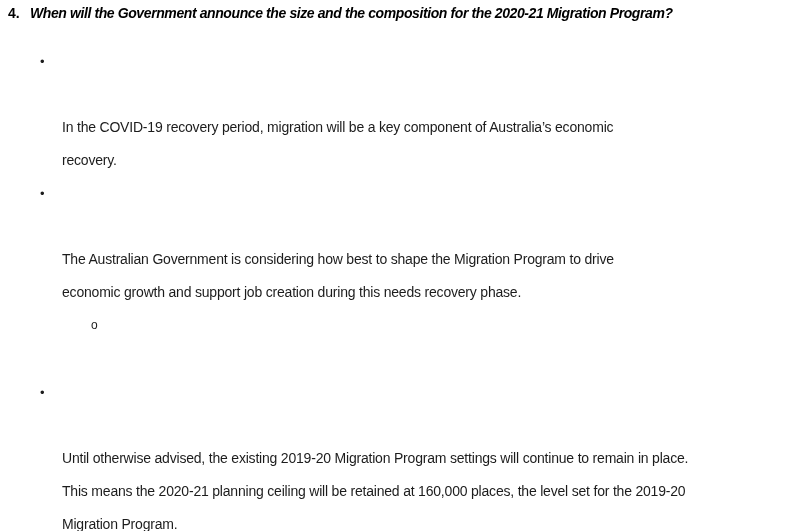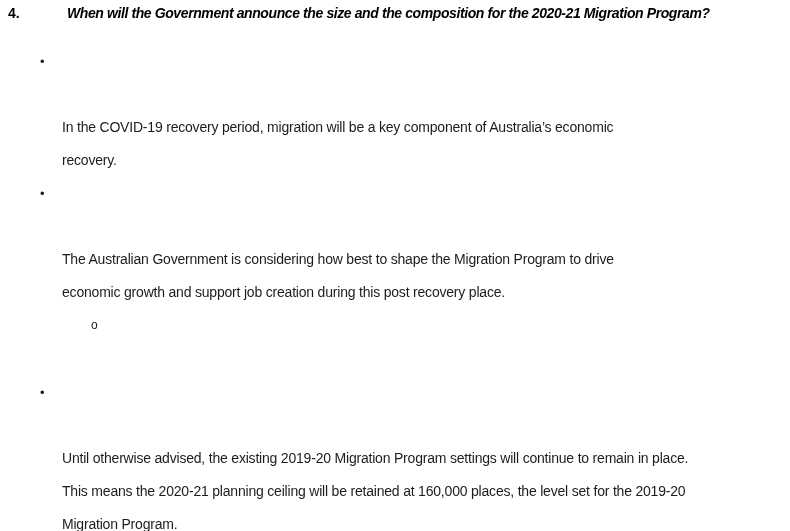--- a/index.html
+++ b/index.html
@@ -31,21 +31,20 @@
   }
   .heading .num {
     position: absolute;
     left: 8px;
     top: 0;
     font-style: normal;
     letter-spacing: 0;
   }
   .heading .htext {
     font-style: italic;
-    margin-left: 37px;
   }
   
   .row {
     position: relative;
     font-size: 14px;
     line-height: 33px;
     letter-spacing: -0.2px;
     white-space: pre-line;
   }
   .row .marker {
@@ -78,21 +77,21 @@
 
   <div class="row lvl1 mt21">
     <span class="marker">•</span>
     <span>In the COVID-19 recovery period, migration will be a key component of Australia’s economic
 recovery.</span>
   </div>
 
   <div class="row lvl1 mt0">
     <span class="marker">•</span>
     <span>The Australian Government is considering how best to shape the Migration Program to drive
-economic growth and support job creation during this post recovery place.</span>
+economic growth and support job creation during this needs recovery phase.</span>
   </div>
 
   <div class="row lvl2o mt0">
     <span class="marker">o</span>
   </div>
 
   <div class="row lvl1 mt1">
     <span class="marker">•</span>
     <span>Until otherwise advised, the existing 2019-20 Migration Program settings will continue to remain in place.
 This means the 2020-21 planning ceiling will be retained at 160,000 places, the level set for the 2019-20

